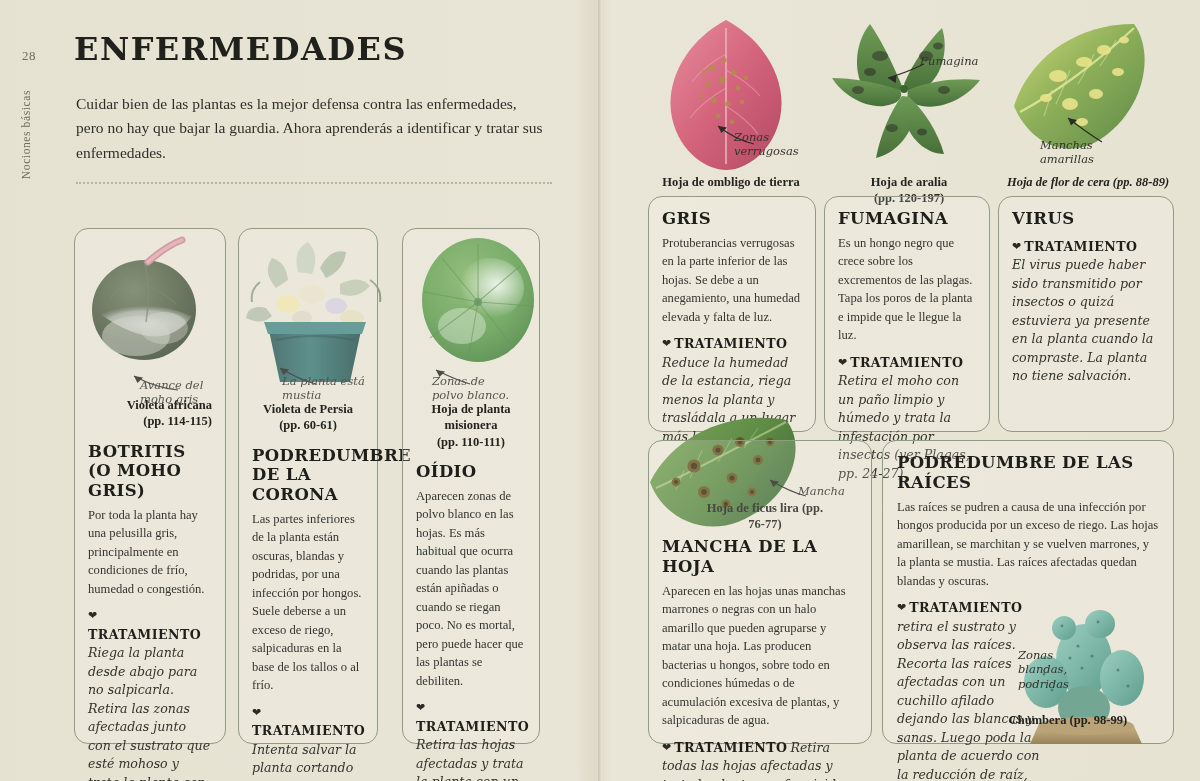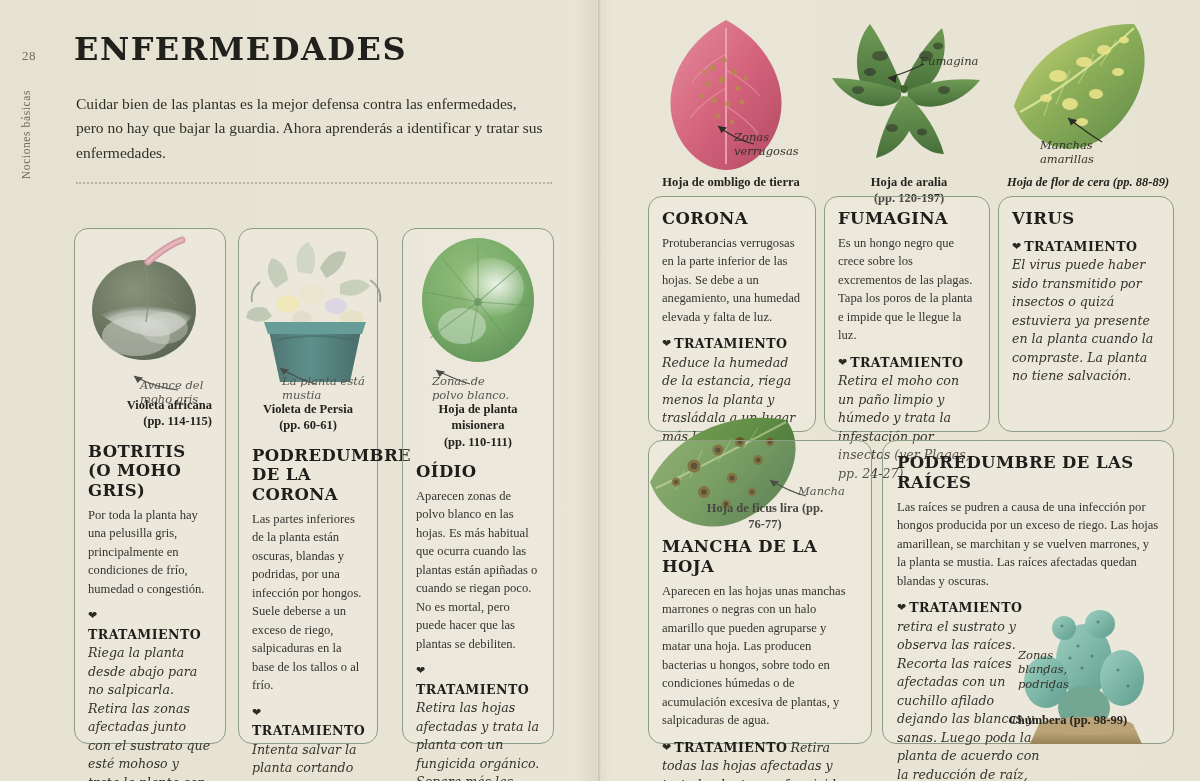--- a/index.html
+++ b/index.html
@@ -118,21 +118,21 @@
     transform:translateY(-1px);
     margin-right:3px;
   }
 
   
   .arrow { position:absolute; pointer-events:none; }
 
   
   #card-botritis   { left:74px;  top:228px; width:152px; height:516px; }
   #card-corona     { left:238px; top:228px; width:140px; height:516px; }
-  #card-oidio      { left:402px; top:228px; width:152px; height:516px; }
+  #card-oidio      { left:402px; top:228px; width:138px; height:516px; }
 
   .card .art { position:relative; height:152px; }
   .card .txtwrap { padding:0 13px 10px 13px; }
 
   
   #card-edema   { left:648px; top:196px; width:168px; height:236px; }
   #card-fumagina{ left:824px; top:196px; width:166px; height:236px; }
   #card-virus   { left:998px; top:196px; width:176px; height:236px; }
   #card-mancha  { left:648px; top:440px; width:224px; height:304px; }
   #card-raices  { left:882px; top:440px; width:292px; height:304px; }
@@ -407,21 +407,21 @@
     <path d="M10 6 l9 2 l-6 5.4 Z" fill="#2b2b26"></path>
   </svg>
   <div class="annot" style="left:1040px; top:138px; width:70px;">Manchas amarillas</div>
   <div class="cap" style="position:absolute; left:1000px; top:174px; width:176px;font-style:italic;">
     <span>Hoja de flor de cera</span>
     <span>(pp. 88-89)</span>
   </div>
 
   <div class="card" id="card-edema">
     <div style="padding:12px 13px;">
-      <div class="hname">CORONA</div>
+      <div class="hname">GRIS</div>
       <div class="body">Protuberancias verrugosas en la parte inferior de las hojas. Se debe a un anegamiento, una humedad elevada y falta de luz.</div>
       <div class="treat">
         <div><span class="heart">❤</span><span class="lbl">TRATAMIENTO</span></div>
         <span class="txt">Reduce la humedad de la estancia, riega menos la planta y trasládala a un lugar más luminoso.</span>
       </div>
     </div>
   </div>
 
   <div class="card" id="card-fumagina">
     <div style="padding:12px 13px;">

